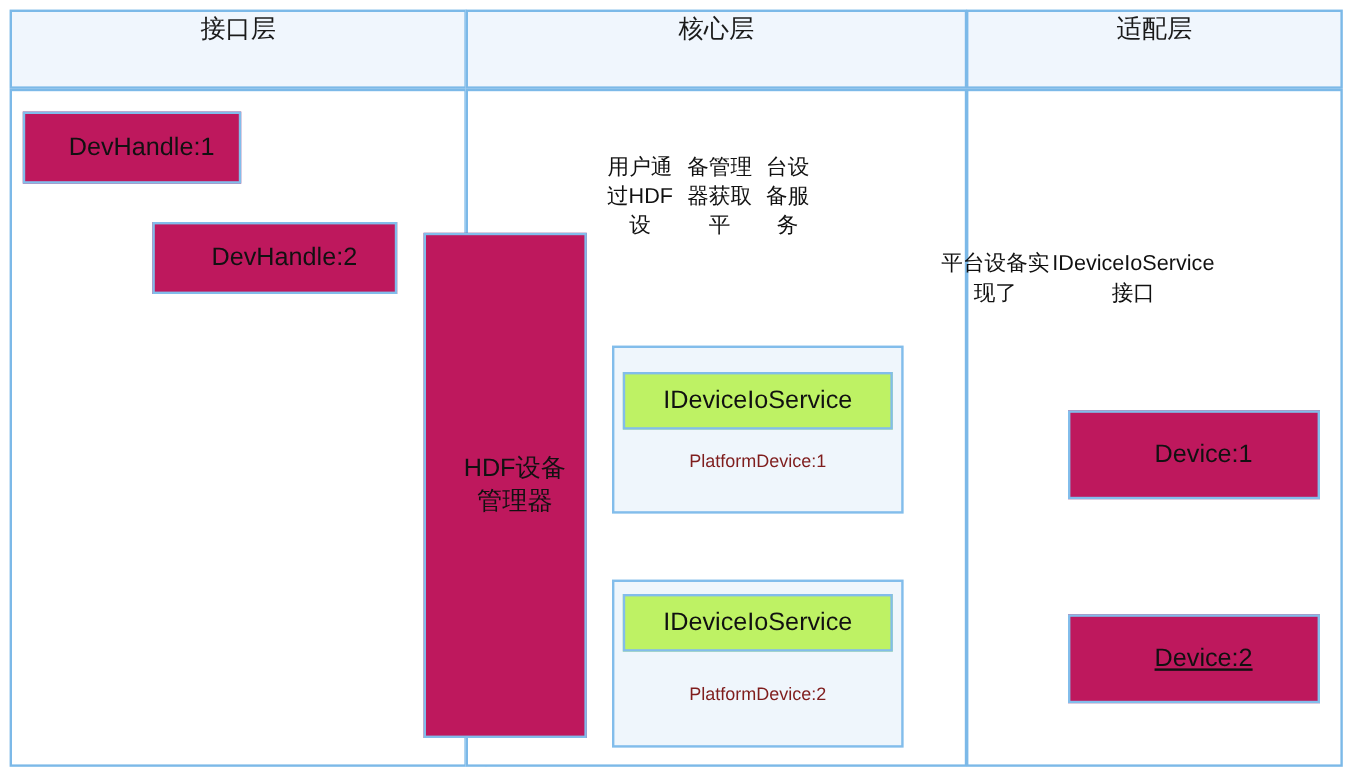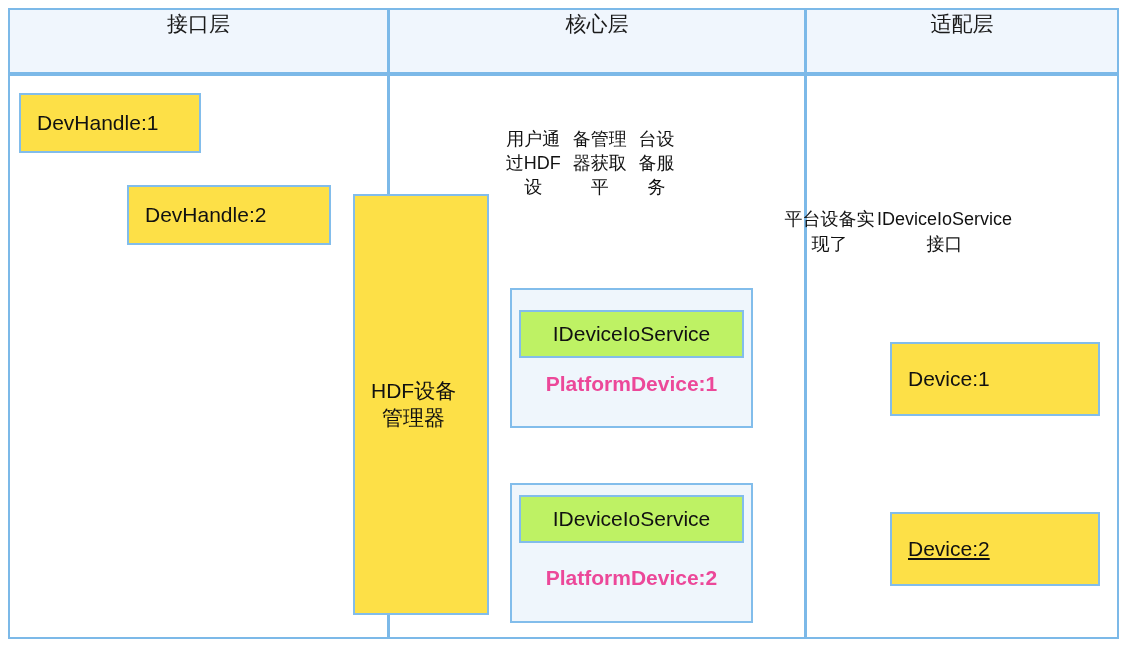--- a/index.html
+++ b/index.html
@@ -20,24 +20,25 @@
   #svg-layer {
     position: absolute;
     left: 0;
     top: 0;
     width: 1127px;
     height: 647px;
   }
   .node {
     position: absolute;
     box-sizing: border-box;
-    background: #fde047;
+    background: #be185d;
     border: 2px solid #82bdeb;
     display: flex;
     align-items: center;
+    justify-content: center;
     text-align: center;
     color: #111111;
     font-size: 21px;
     line-height: 1.25;
     z-index: 3;
     padding-left: 16px;
   }
   .lane-header {
     position: absolute;
     box-sizing: border-box;
@@ -73,24 +74,23 @@
     justify-content: center;
     color: #111111;
     font-size: 21px;
     z-index: 4;
   }
   .group-label {
     position: absolute;
     display: flex;
     align-items: center;
     justify-content: center;
-    color: #ec4899;
-    font-size: 21px;
+    color: #7f1d1d;
+    font-size: 15px;
     z-index: 4;
-    font-weight: bold;
   }
   .callout-text {
     position: absolute;
     display: flex;
     align-items: center;
     justify-content: center;
     text-align: center;
     color: #111111;
     font-size: 18px;
     line-height: 1.35;

